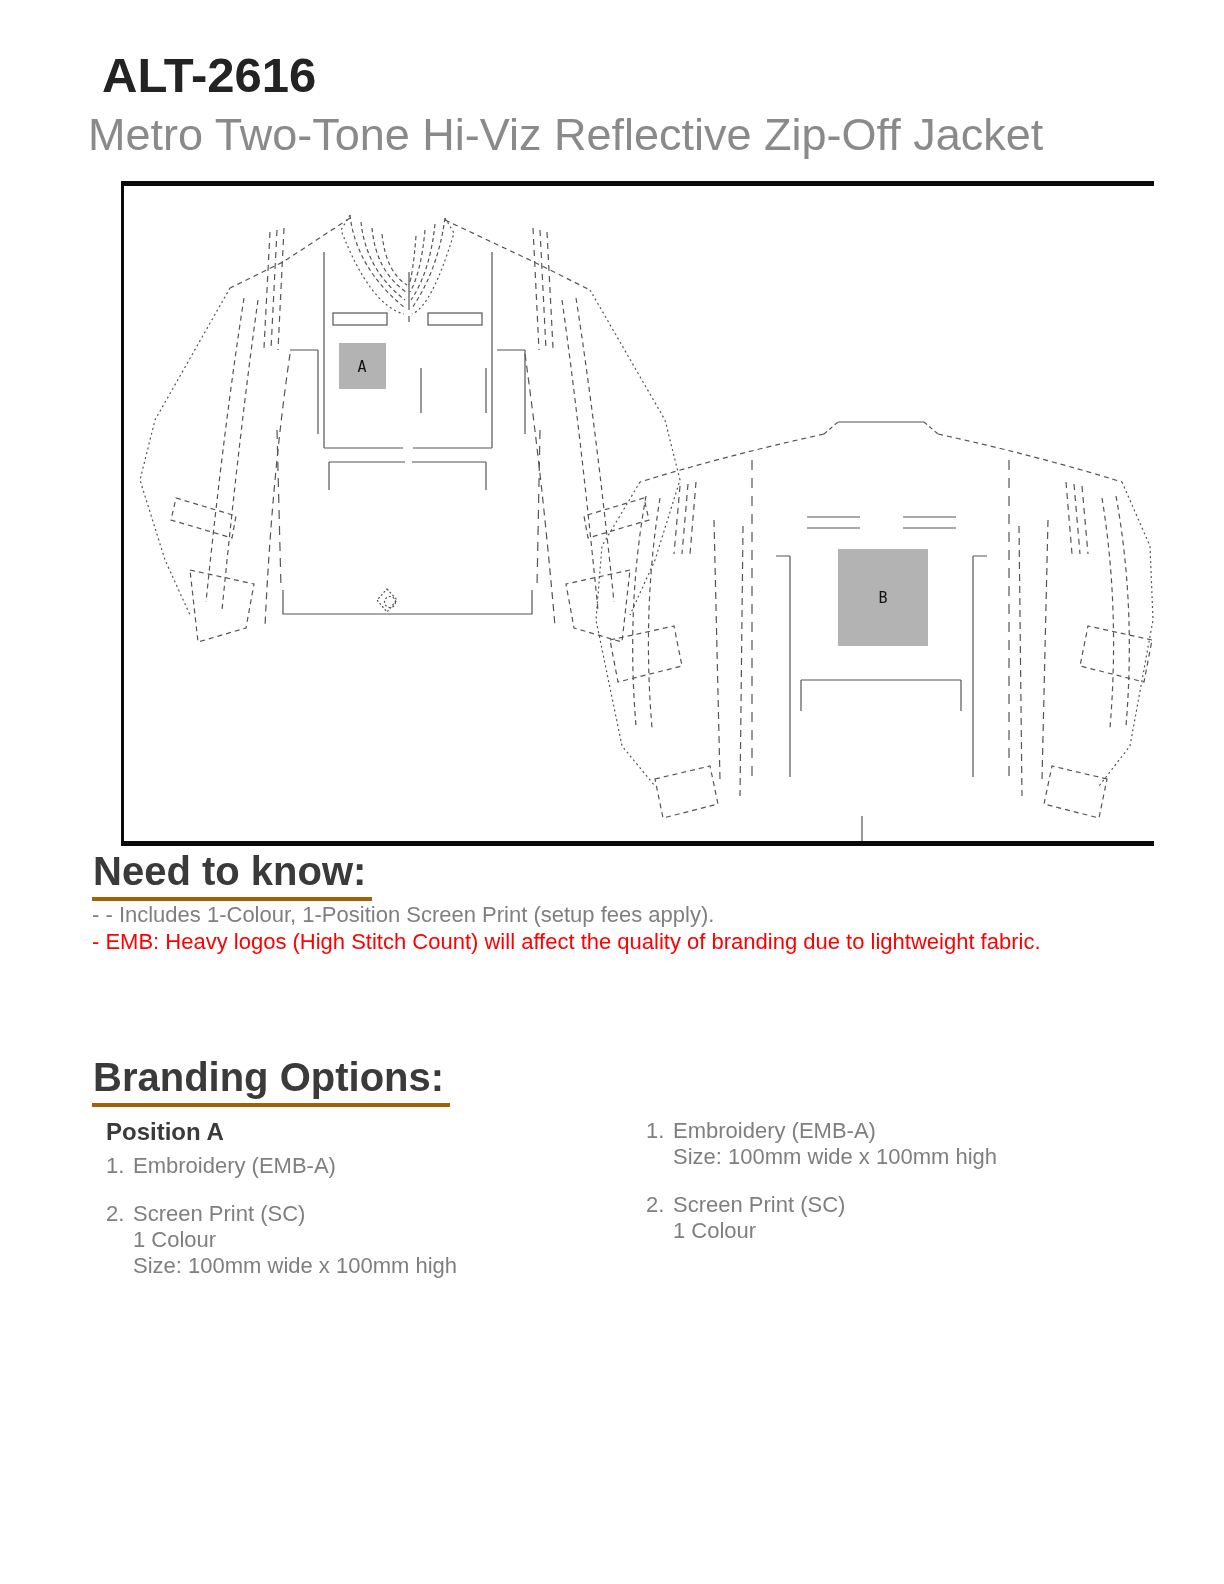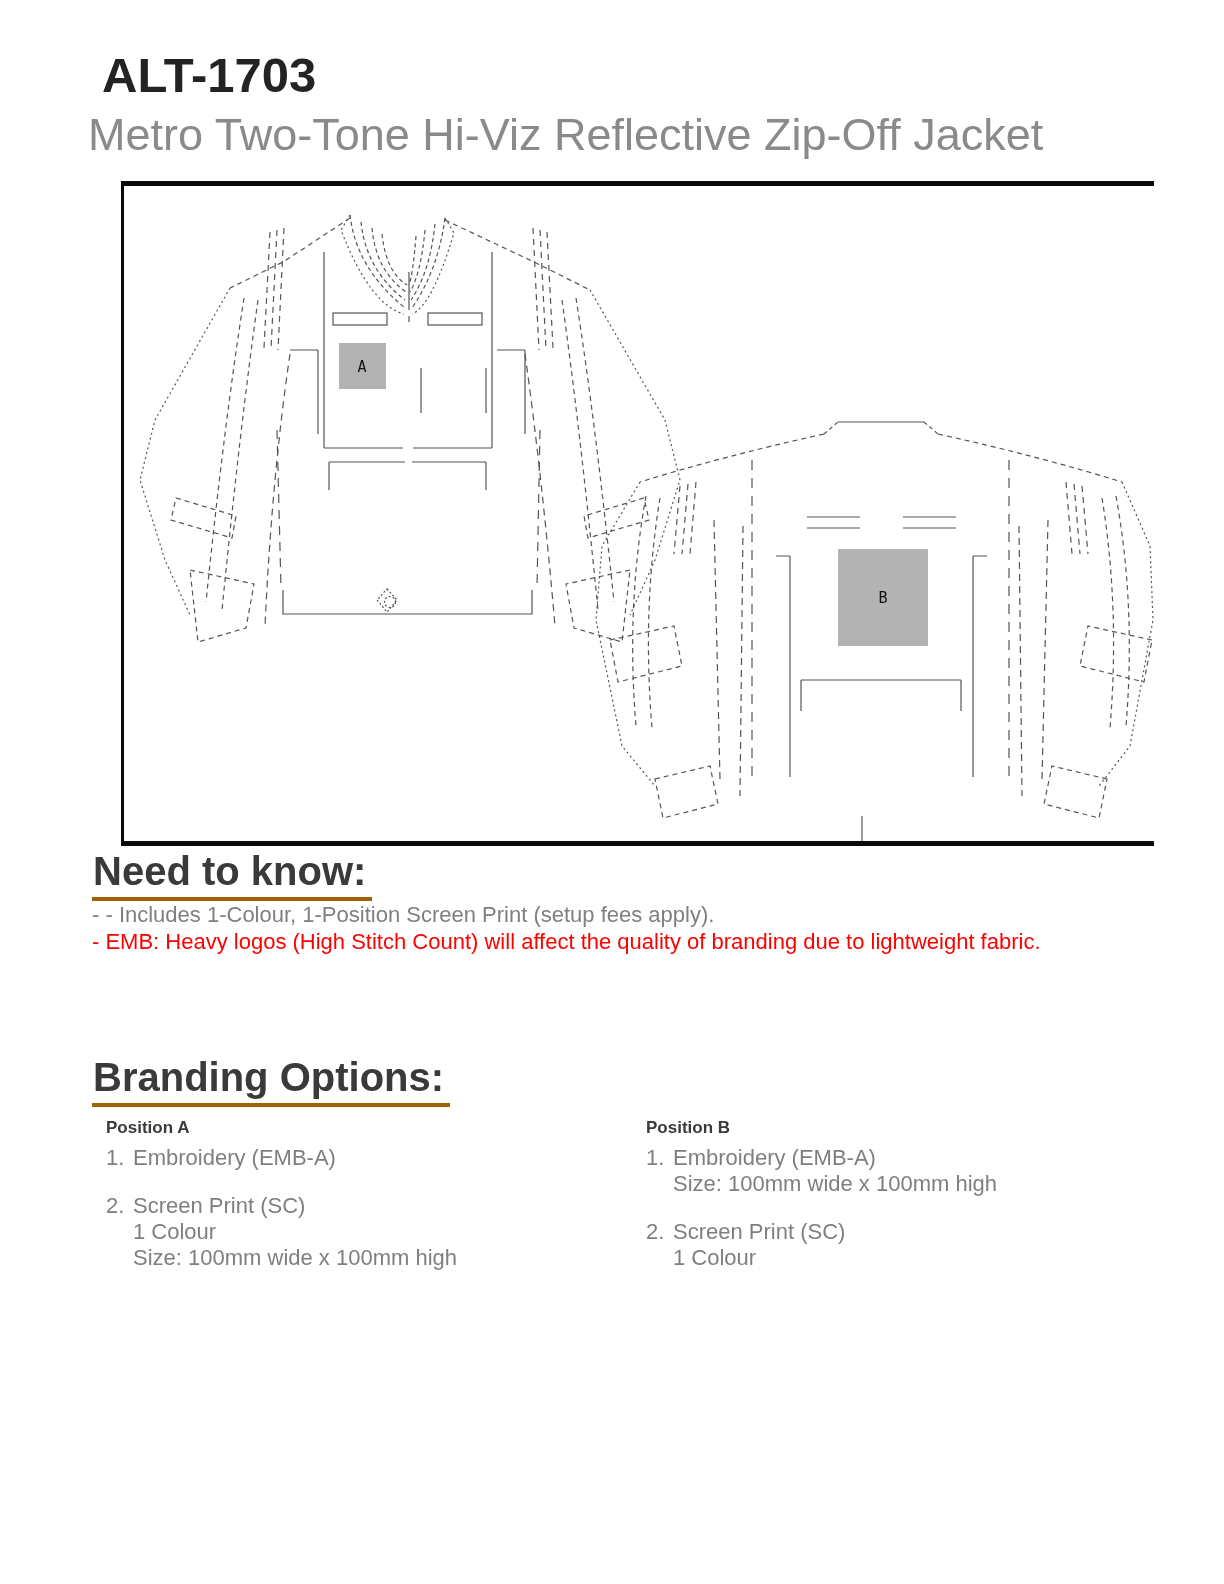--- a/index.html
+++ b/index.html
@@ -26,33 +26,33 @@
     border-bottom:4px solid #a16207; padding:0 6px 3px 1px; white-space:nowrap;
   }
   .need-heading { left:92px; top:849px; }
   .branding-heading { left:92px; top:1055px; }
   .note { position:absolute; left:92px; font-size:22px; white-space:nowrap; }
   .note-gray { top:902px; color:#7f7f7f; }
   .note-red  { top:929px; color:#fe0000; }
   .position-col { position:absolute; top:1118px; width:530px; }
   .pos-a { left:106px; }
   .pos-b { left:646px; }
-  .position-title { font-size:17px; font-weight:bold; color:#3a3a3a; margin:0 0 7px 0; }
+  .position-title { font-size:24px; font-weight:bold; color:#3a3a3a; margin:0 0 7px 0; }
   .brand-item { display:flex; color:#7f7f7f; font-size:22px; line-height:26px; margin-bottom:22px; }
   .brand-num { width:27px; flex:none; }
   .brand-lines div { white-space:nowrap; }
   .marker-letter {
     font-family:"DejaVu Sans Mono","Liberation Mono",monospace;
     font-size:15px; fill:#111111;
   }
 </style>
 </head>
 <body>
 
-<div class="page-title">ALT-1703</div>
+<div class="page-title">ALT-2616</div>
 <div class="page-subtitle">Metro Two-Tone Hi-Viz Reflective Zip-Off Jacket</div>
 
 <div class="diagram-box">
   <svg width="1030" height="655" viewBox="0 0 1030 655">
     <g stroke="#555555" stroke-width="1.2" fill="none">
 
       <g>
 
         <g stroke-dasharray="4 3">
           <path d="M226,29 Q232,82 281,122"></path>
@@ -220,21 +220,20 @@
     <span class="brand-num">2.</span>
     <div class="brand-lines">
       <div>Screen Print (SC)</div>
       <div>1 Colour</div>
       <div>Size: 100mm wide x 100mm high</div>
     </div>
   </div>
 </div>
 
 <div class="position-col pos-b">
-  <div class="position-title">Position B</div>
   <div class="brand-item">
     <span class="brand-num">1.</span>
     <div class="brand-lines">
       <div>Embroidery (EMB-A)</div>
       <div>Size: 100mm wide x 100mm high</div>
     </div>
   </div>
   <div class="brand-item">
     <span class="brand-num">2.</span>
     <div class="brand-lines">

